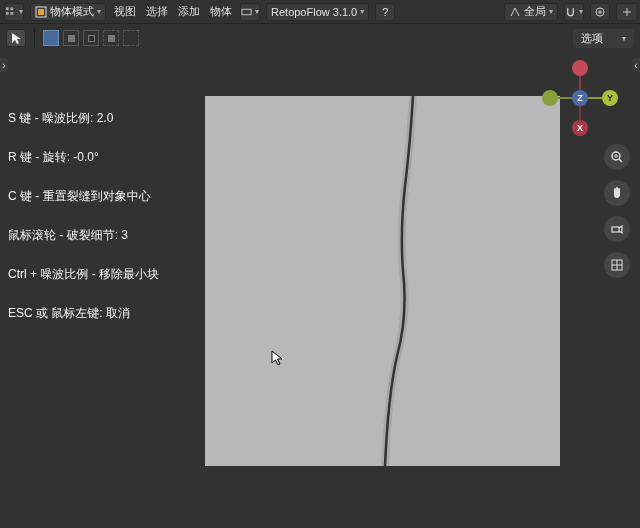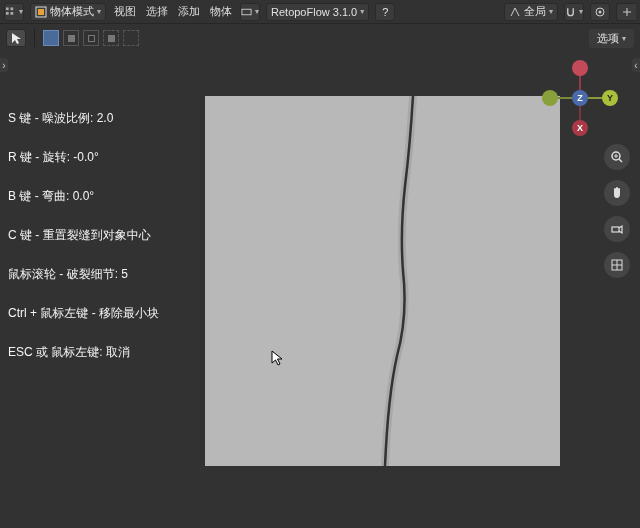--- a/index.html
+++ b/index.html
@@ -52,21 +52,21 @@
     display: flex; align-items: center; justify-content: center;
   }
   .selectbox.dashed { border-style: dashed; }
   .options-btn {
     margin-left: auto;
     background: #3b3b3b;
     border-radius: 3px;
     padding: 2px 8px;
     display: flex;
     align-items: center;
-    gap: 3px;
+    gap: 19px;
     cursor: pointer;
   }
   .side-panel {
     position: absolute;
     left: 8px; top: 110px;
     display: flex;
     flex-direction: column;
     gap: 22px;
     color: #f5f5f5;
   }
@@ -211,24 +211,23 @@
     <span class="chev">▾</span>
   </div>
 </div>
 
 <div class="edge-tab edge-left-top">›</div>
 <div class="edge-tab edge-right-top">‹</div>
 
 <div class="side-panel">
   <div class="row">S 键 - 噪波比例:  2.0</div>
   <div class="row">R 键 - 旋转:  -0.0°</div>
-  <div class="row">B 键 - 弯曲:  0.0°</div>
   <div class="row">C 键 - 重置裂缝到对象中心</div>
-  <div class="row">鼠标滚轮 - 破裂细节:  5</div>
-  <div class="row">Ctrl + 鼠标左键 - 移除最小块</div>
+  <div class="row">鼠标滚轮 - 破裂细节:  3</div>
+  <div class="row">Ctrl + 噪波比例 - 移除最小块</div>
   <div class="row">ESC 或 鼠标左键: 取消</div>
 </div>
 
 <div class="viewport">
   <svg class="crack" viewBox="0 0 355 370">
     <path d="M208 0 Q 205 50 200 90 Q 195 135 198 175 Q 203 220 192 260 Q 183 300 180 370" fill="none" stroke="#a8a8a8" stroke-width="8"></path>
     <path d="M208 0 Q 205 50 200 90 Q 195 135 198 175 Q 203 220 192 260 Q 183 300 180 370" fill="none" stroke="#333" stroke-width="2.5"></path>
   </svg>
 </div>
 

